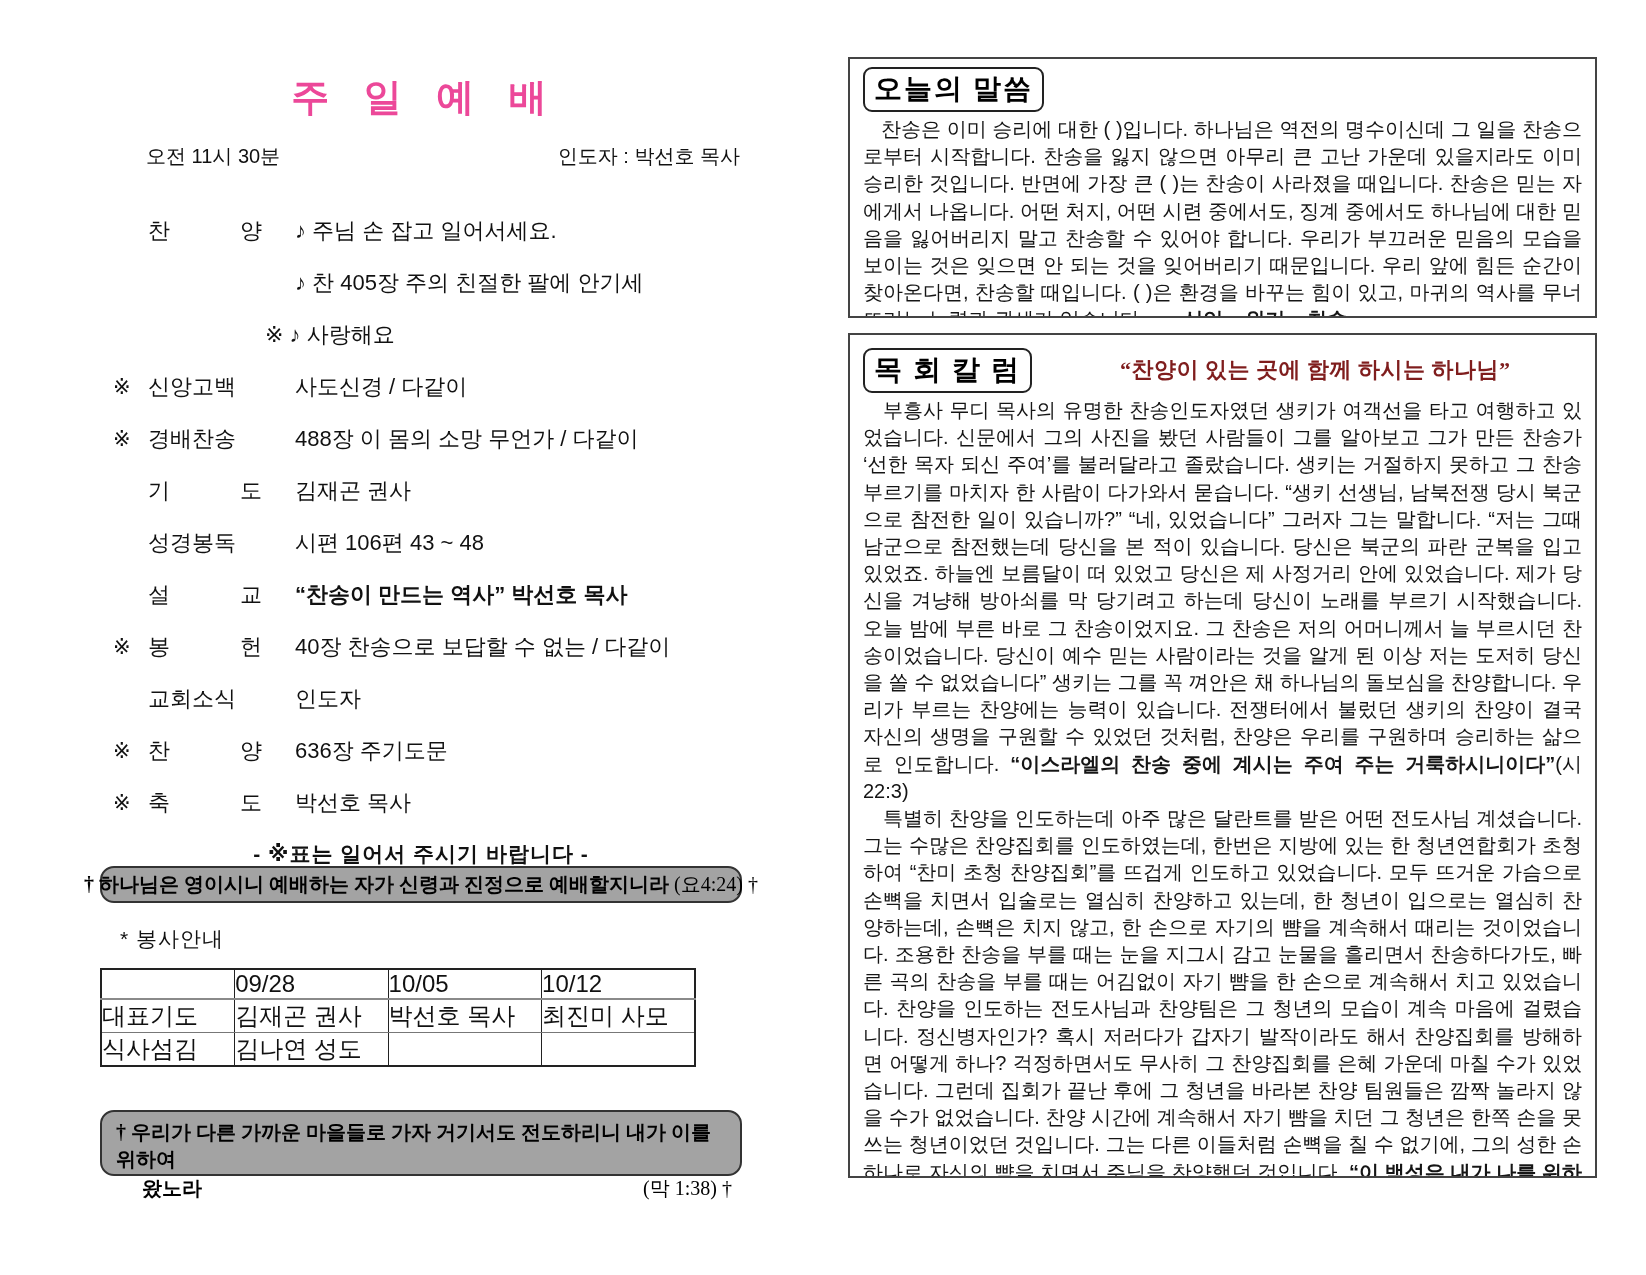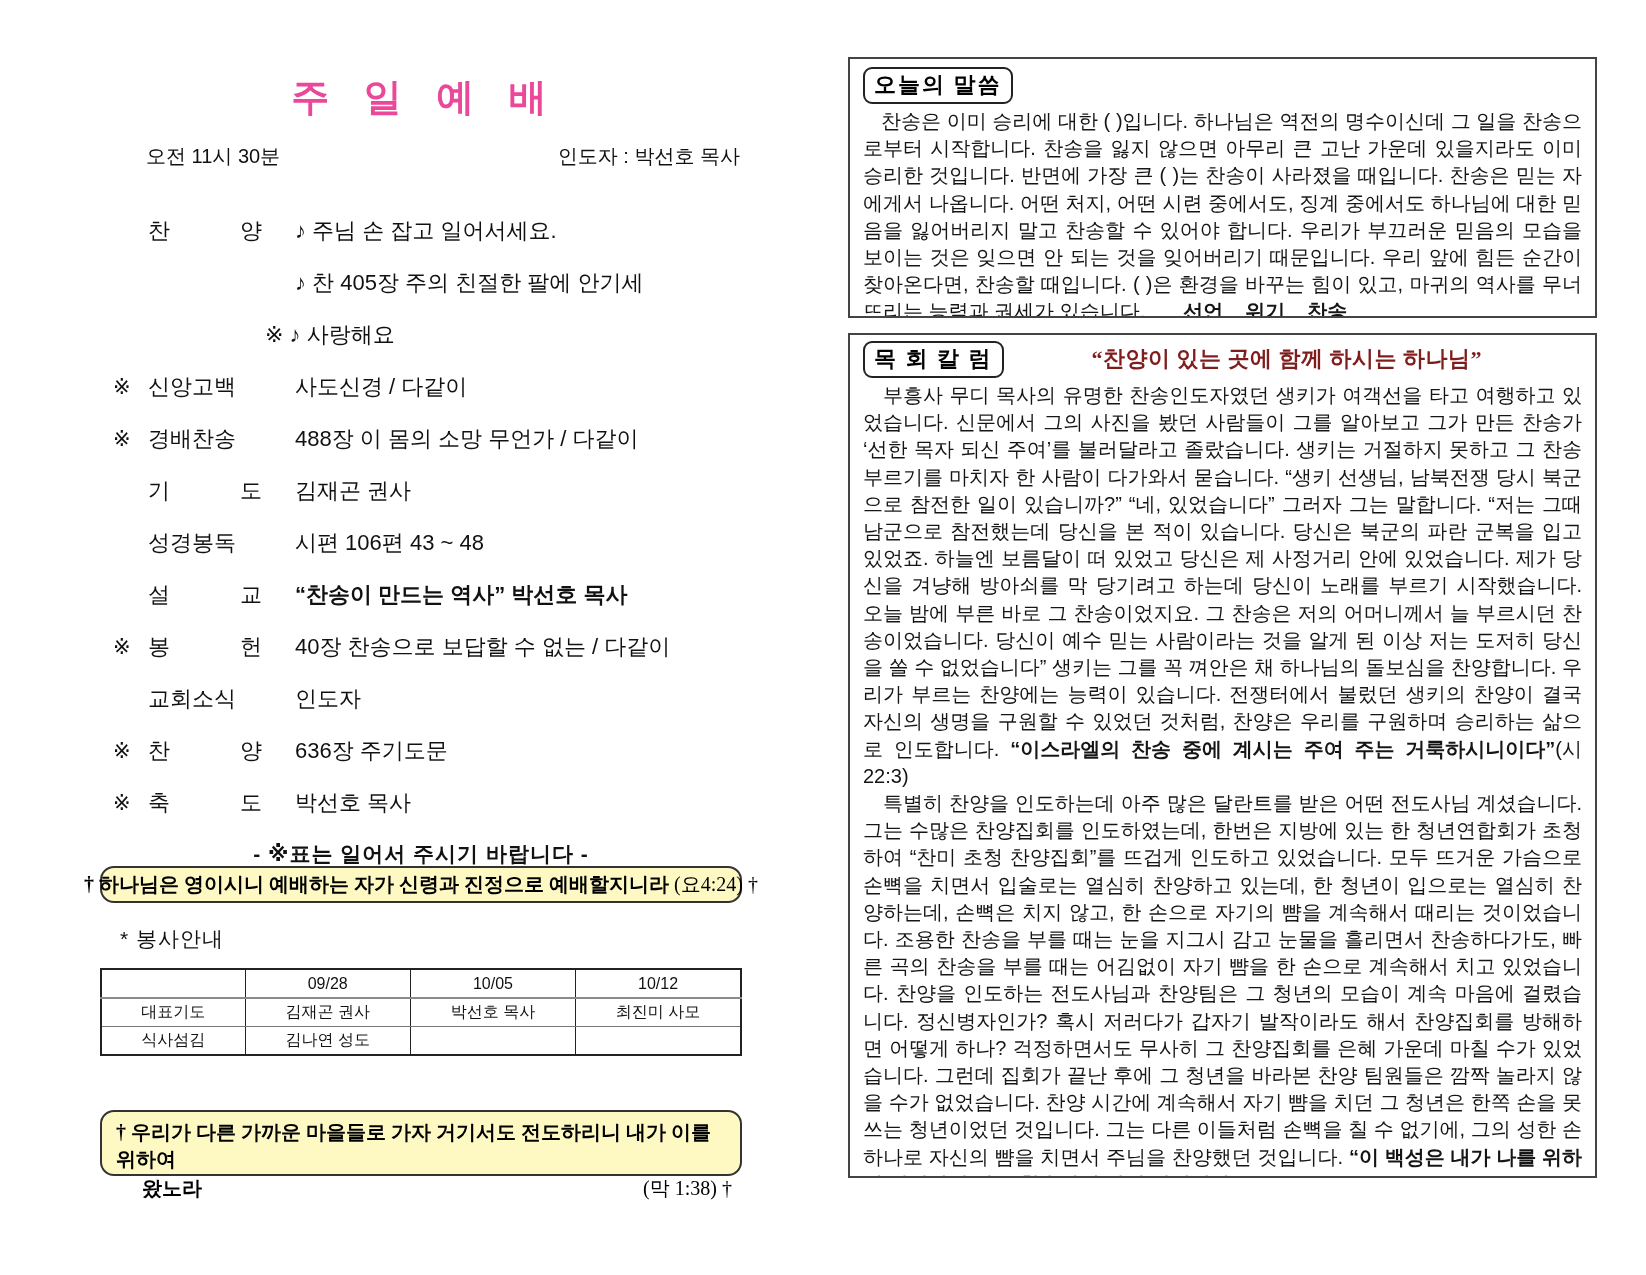--- a/index.html
+++ b/index.html
@@ -24,51 +24,51 @@
   .slabel{width:114px;flex:none;display:inline-block;text-align:justify;text-align-last:justify;}
   .scontent{margin-left:33px;}
   .scontent.note-indent{margin-left:3px;}
   .bold{font-weight:bold;}
   .stand-note{
     position:absolute;left:0;top:840px;width:100%;text-align:center;
     font-size:21px;font-weight:600;letter-spacing:1px;
   }
   .verse-box{
     position:absolute;left:0;width:642px;box-sizing:border-box;
-    border:2.5px solid #333;border-radius:14px;background:#fef9c3;
+    border:2.5px solid #333;border-radius:14px;background:#a3a3a3;
     font-family:"Liberation Serif","DejaVu Serif",serif;
     font-size:20px;font-weight:bold;color:#000;
   }
   .verse-box .ref{font-weight:normal;}
   .verse-box-1{top:866px;height:37px;display:flex;align-items:center;justify-content:center;white-space:nowrap;}
   .verse-box-2{top:1110px;height:66px;padding:7px 8px 0 14px;}
   .verse-box-2 .vline2{display:flex;justify-content:space-between;padding-left:26px;margin-top:2px;font-family:Liberation Serif, serif;}
   .guide-title{position:absolute;left:20px;top:925px;font-size:21px;letter-spacing:1px;}
   .duty-table{
-    position:absolute;left:0;top:968px;width:642px;border-collapse:collapse;table-layout:fixed;
-    font-size:16px;text-align:center;color:#111;
+    position:absolute;left:0;top:968px;width:596px;border-collapse:collapse;table-layout:fixed;
+    font-size:24px;color:#111;
   }
   .duty-table td{
     border-left:1.5px solid #222;height:27px;padding:0;vertical-align:middle;
   }
   .duty-table td:first-child{border-left:none;}
   .duty-table{border:2px solid #222;}
   .duty-table tr.hdr td{border-bottom:2.5px solid #8a8a8a;}
   .duty-table tr.r1 td{border-bottom:1.5px solid #777;}
   .duty-table col.c0{width:22.5%;}
   
   .rbox{
     position:absolute;left:848px;width:749px;box-sizing:border-box;
     border:2px solid #444;background:#fff;overflow:hidden;
   }
   .rbox-word{top:57px;height:261px;padding:6px 13px 4px 13px;}
-  .rbox-column{top:333px;height:845px;padding:4px 13px 4px 13px;}
+  .rbox-column{top:333px;height:845px;padding:11px 13px 4px 13px;}
   .chip{
     display:inline-block;border:2px solid #222;border-radius:9px;
-    padding:1px 9px 2px 9px;font-size:22px;font-weight:bold;letter-spacing:2px;
+    padding:1px 9px 2px 9px;font-size:28px;font-weight:bold;letter-spacing:2px;
     font-family:"Liberation Serif","DejaVu Serif",serif;color:#000;margin-top:2px;
   }
   .rbody{
     font-size:20px;line-height:27.2px;text-align:justify;margin-top:4px;color:#151515;
   }
   .rbody .indent{display:inline-block;width:18px;}
   .uword{text-decoration:underline;text-underline-offset:4px;font-weight:600;margin-left:22px;}
   .uword.first{margin-left:38px;}
   .col-header{display:flex;align-items:center;}
   .col-title{

